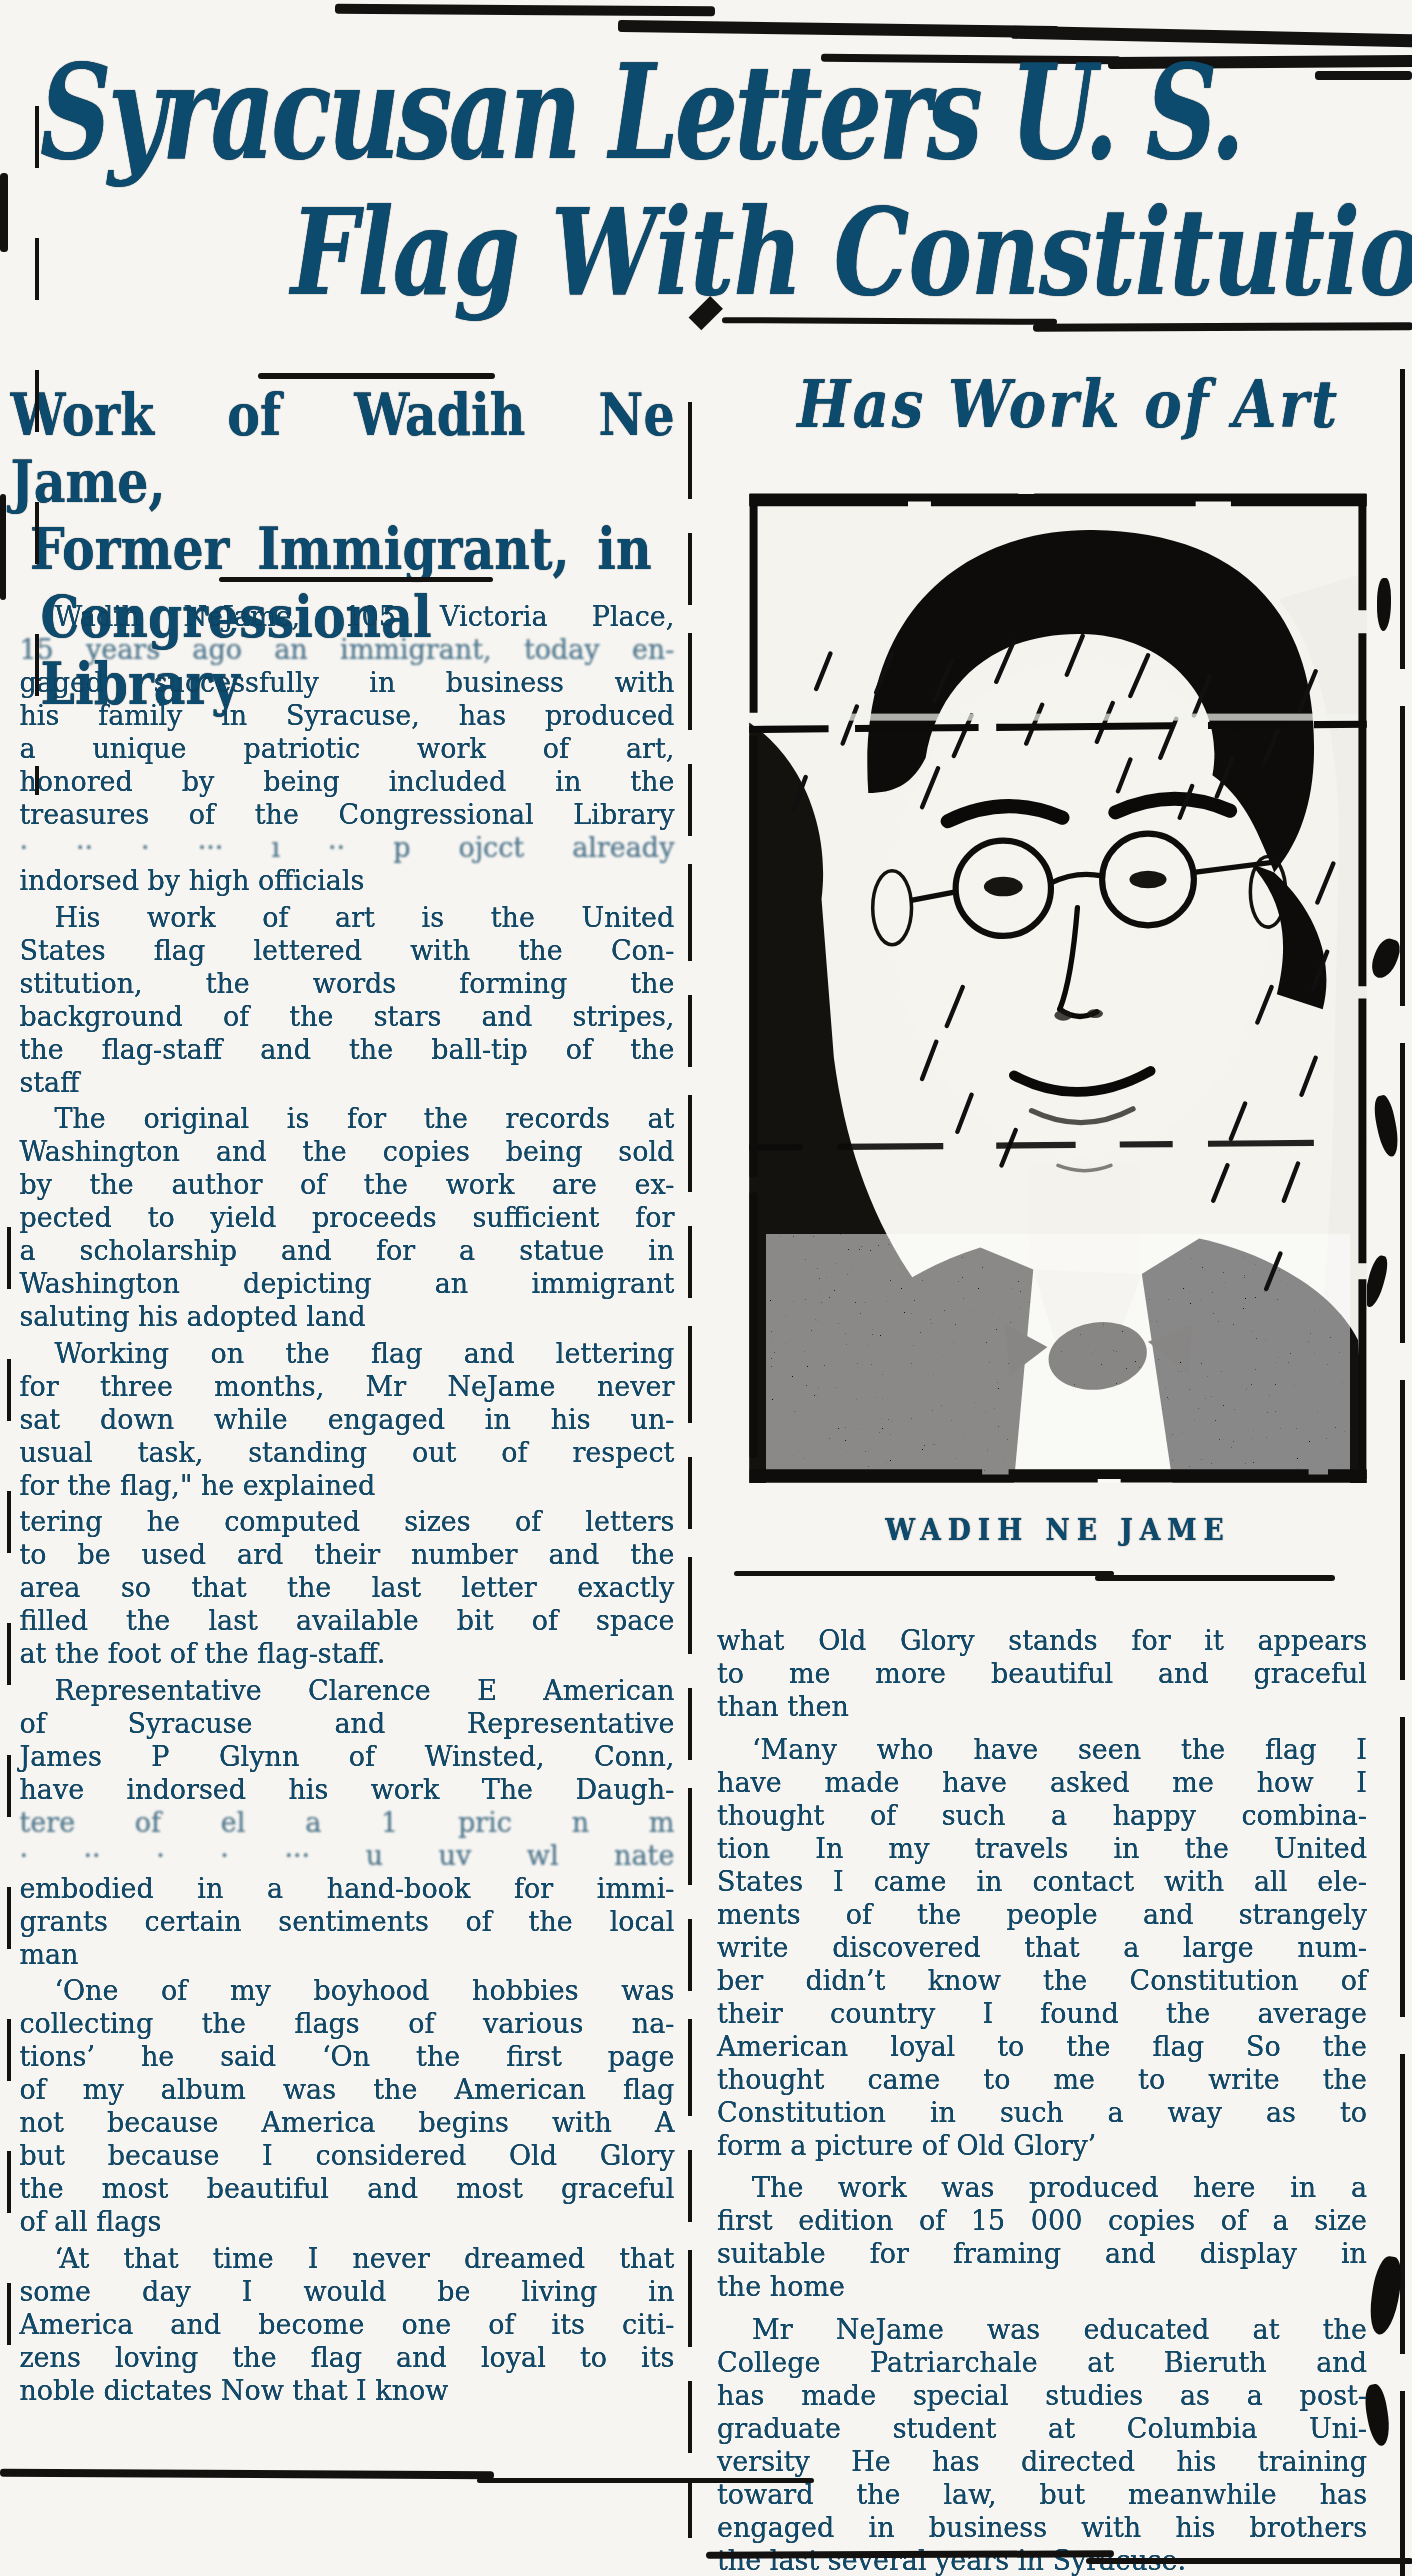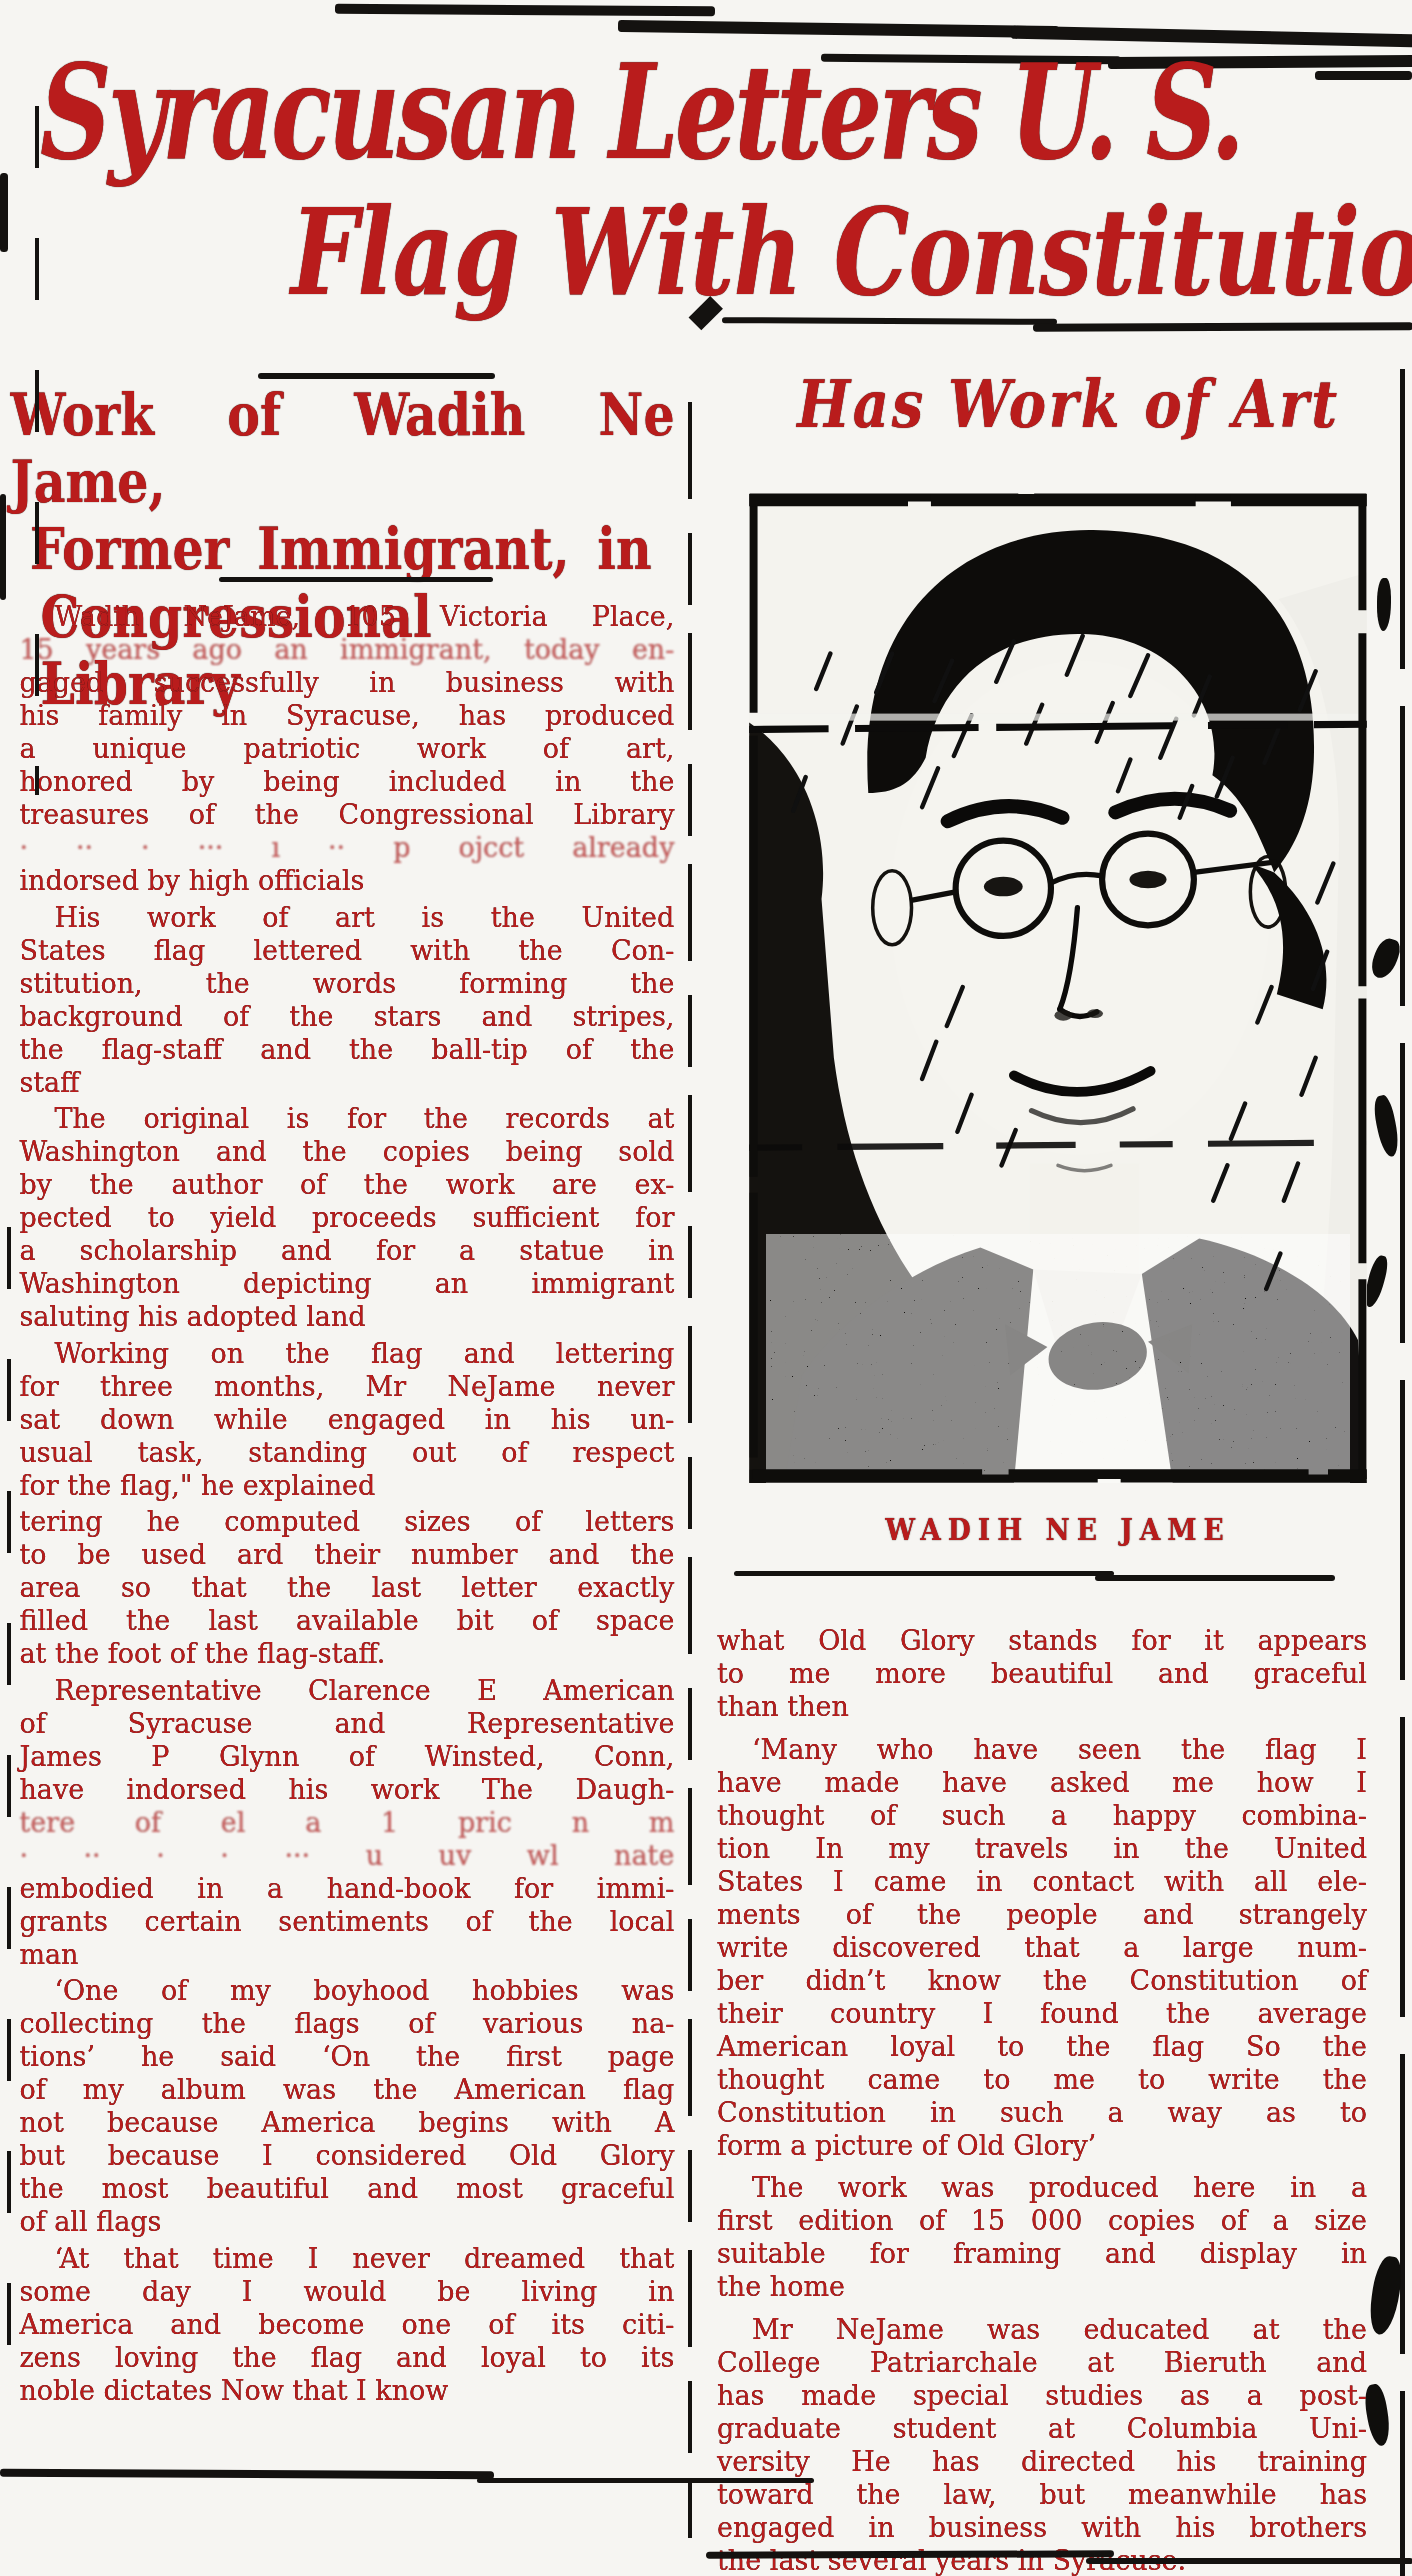--- a/index.html
+++ b/index.html
@@ -1,18 +1,18 @@
 <!DOCTYPE html>
 <html style="font-size:14px"><head>
 <meta charset="utf-8">
 <title>Newspaper Clipping</title>
 <style>
   html,body{margin:0;padding:0;background:#6e6e6e;}
   .page{position:relative;width:1412px;height:2576px;background:#f6f5f2;overflow:hidden;
-        font-family:"DejaVu Serif", serif;color:#b91c1c;}
+        font-family:"DejaVu Serif", serif;color:#0c4a6e;}
   .page *{box-sizing:border-box;}
 
   
   .hl{position:absolute;font-style:italic;font-weight:700;transform-origin:0 0;white-space:nowrap;
       text-shadow:0 0 0.9px #171511;}
   .hl1{left:40px;top:35px;font-size:99px;letter-spacing:-3.5px;transform:scale(1,1.32);}
   .hl2{left:291px;top:182px;font-size:95px;letter-spacing:-0.9px;transform:scale(1,1.26);}
 
   
   .subhead{position:absolute;left:10.6px;top:381px;width:664px;font-weight:700;font-size:49px;

